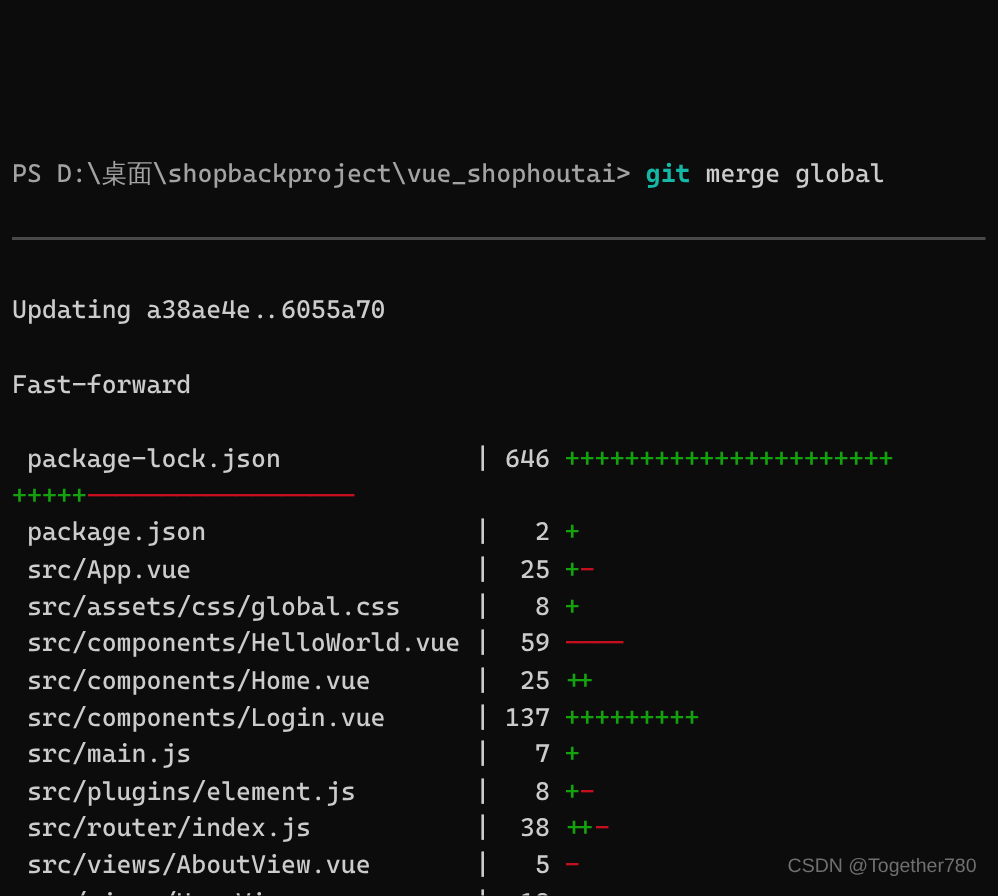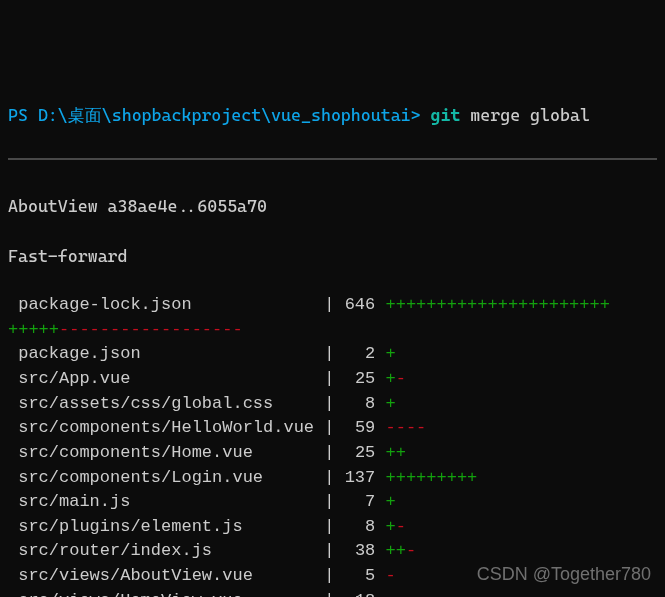--- a/index.html
+++ b/index.html
@@ -8,51 +8,51 @@
     color: #cccccc;
     font-family: "Cascadia Code", "Consolas", monospace;
     font-size: 17px;
     line-height: 1.45;
     padding: 4px 8px;
     width: 665px;
     height: 597px;
     overflow: hidden;
     white-space: pre;
   }
-  .prompt-ps { color: #0ea5e9; margin-top: 12px; }
+  .prompt-ps { color: #a3a3a3; margin-top: 12px; }
   .prompt-cmd { color: #14b8a6; font-weight: bold; }
   .prompt-args { color: #cccccc; }
   .divider {
     height: 2px;
     background: #494949;
     margin: 6px 0 10px 0;
     width: 100%;
   }
   .plus { color: #13a10e; }
   .minus { color: #c50f1f; }
   .plain { color: #cccccc; }
-  .file-row { color: #cccccc; font-family: Liberation Mono, monospace; }
+  .file-row { color: #cccccc; }
   .watermark {
     position: absolute;
     right: 14px;
     bottom: 10px;
     color: #707070;
     font-family: sans-serif;
-    font-size: 18px;
+    font-size: 13px;
     text-align: center;
   }
 </style>
 </head>
 <body>
 
 
 
 <div><span class="prompt-ps">PS </span><span class="prompt-ps">D:\桌面\shopbackproject\vue_shophoutai&gt; </span><span class="prompt-cmd">git</span><span class="prompt-args"> merge global</span></div>
 <div class="divider"></div>
-<div class="plain">AboutView a38ae4e..6055a70</div>
+<div class="plain">Updating a38ae4e..6055a70</div>
 <div class="plain">Fast-forward</div>
 <div id="file-list"><div class="file-row"><span> package-lock.json             </span><span>| </span><span>646 </span><span class="plus">++++++++++++++++++++++</span></div><div class="file-row"><span class="plus">+++++</span><span class="minus">------------------</span></div><div class="file-row"><span> package.json                  </span><span>|   </span><span>2 </span><span class="plus">+</span></div><div class="file-row"><span> src/App.vue                   </span><span>|  </span><span>25 </span><span class="plus">+</span><span class="minus">-</span></div><div class="file-row"><span> src/assets/css/global.css     </span><span>|   </span><span>8 </span><span class="plus">+</span></div><div class="file-row"><span> src/components/HelloWorld.vue </span><span>|  </span><span>59 </span><span class="minus">----</span></div><div class="file-row"><span> src/components/Home.vue       </span><span>|  </span><span>25 </span><span class="plus">++</span></div><div class="file-row"><span> src/components/Login.vue      </span><span>| </span><span>137 </span><span class="plus">+++++++++</span></div><div class="file-row"><span> src/main.js                   </span><span>|   </span><span>7 </span><span class="plus">+</span></div><div class="file-row"><span> src/plugins/element.js        </span><span>|   </span><span>8 </span><span class="plus">+</span><span class="minus">-</span></div><div class="file-row"><span> src/router/index.js           </span><span>|  </span><span>38 </span><span class="plus">++</span><span class="minus">-</span></div><div class="file-row"><span> src/views/AboutView.vue       </span><span>|   </span><span>5 </span><span class="minus">-</span></div><div class="file-row"><span> src/views/HomeView.vue        </span><span>|  </span><span>18 </span><span class="minus">--</span></div></div>
 
 
 <div class="watermark">CSDN @Together780</div>
 
 
 
 
 </body></html>

